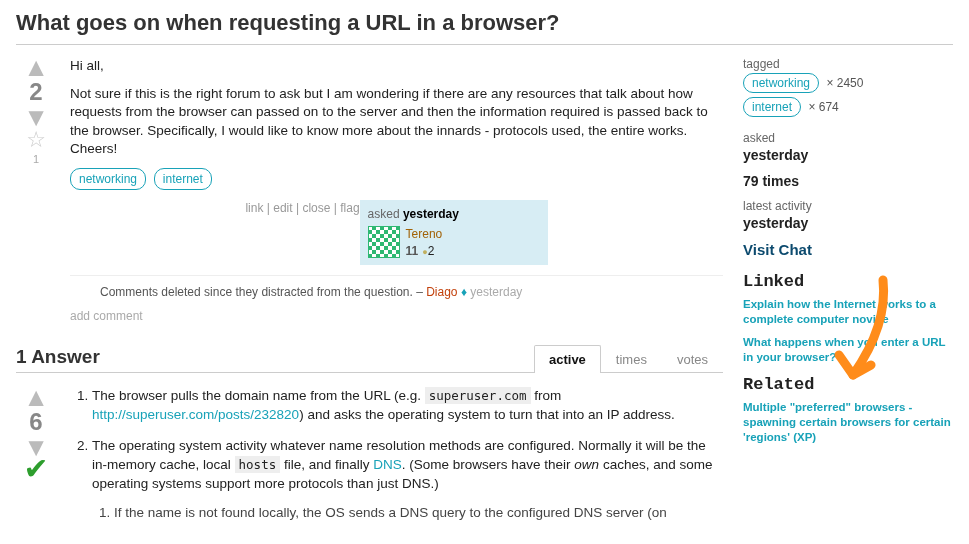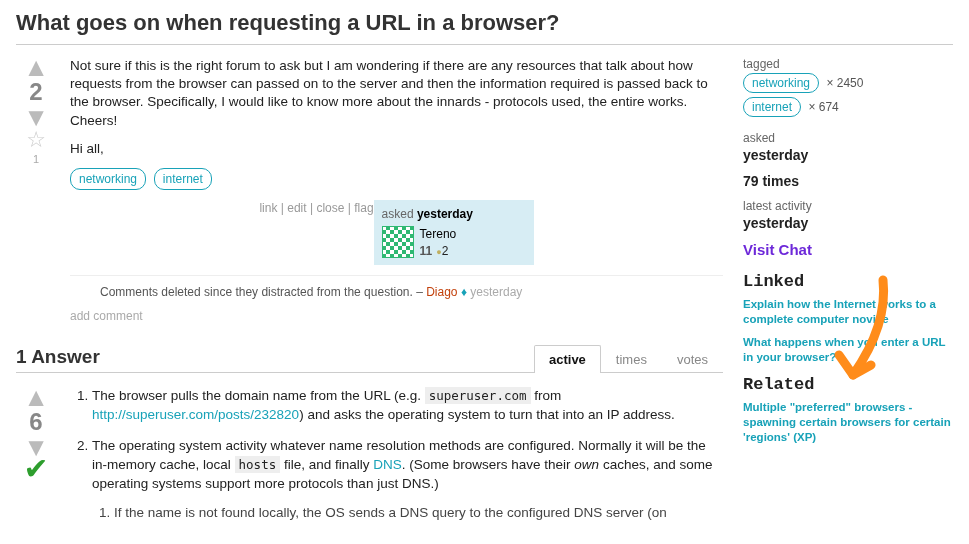--- a/index.html
+++ b/index.html
@@ -13,26 +13,26 @@
   .vote-col .arrow { font-size: 26px; line-height: 20px; cursor: pointer; color: #bbb; }
   .vote-col .score { font-size: 24px; font-weight: bold; color: #888; line-height: 30px; font-family: "Trebuchet MS", Arial, sans-serif; }
   .vote-col .star { color: #ccc; font-size: 22px; cursor: pointer; }
   .vote-col .fav-count { font-size: 11px; color: #aaa; }
   .post-body { flex: 1; font-size: 13.5px; line-height: 1.35; }
   .post-body p { margin-bottom: 10px; }
   .tags { margin: 8px 0 10px; }
   .tag { display: inline-block; border: 1.5px solid #18a2b8; color: #18a2b8; border-radius: 10px; padding: 2px 8px; font-size: 12px; margin-right: 4px; cursor: pointer; }
   .post-menu { color: #999; font-size: 12px; margin-bottom: 6px; }
   .post-menu span { cursor: pointer; }
-  .signature { background: #d7edf4; padding: 6px 8px; width: 160px; font-size: 12px; }
+  .signature { background: #d7edf4; padding: 6px 8px; width: 188px; font-size: 12px; }
   .signature .label { color: #666; }
   .signature .when { color: #000; font-weight: bold; }
   .sig-userrow { display: flex; gap: 6px; margin-top: 4px; }
   .avatar { width: 32px; height: 32px; background: repeating-conic-gradient(#2eb872 0 25%, #fff 0 50%) 50%/8px 8px; border: 1px solid #2eb872; }
-  .sig-user a { color: #000000; text-decoration: none; }
+  .sig-user a { color: #a16207; text-decoration: none; }
   .rep { color: #555; font-weight: bold; margin-right: 4px; }
   .badge-dot { color: #c0b060; font-size: 9px; }
   .comments { border-top: 1px solid #eee; margin-top: 10px; padding: 8px 0 0 0; font-size: 12px; color: #555; }
   .comment-line { text-align: left; padding-left: 30px; margin-bottom: 8px; }
   .comment-line a.user { color: #c2410c; text-decoration: none; }
   .diamond { color: #18a2b8; }
   .comment-when { color: #aaa; }
   .add-comment { color: #aaa; font-size: 12px; cursor: pointer; padding-left: 0; }
   .answers-header { display: flex; align-items: flex-end; justify-content: space-between; border-bottom: 1px solid #ccc; margin: 20px 0 14px; }
   .answers-header h2 { font-family: "Trebuchet MS", Arial, sans-serif; font-size: 19px; color: #333; padding-bottom: 4px; }
@@ -43,21 +43,21 @@
   .checkmark { color: #2e9e2e; font-size: 30px; line-height: 24px; }
   ol.answer-list { padding-left: 22px; }
   ol.answer-list > li { margin-bottom: 12px; line-height: 1.4; }
   code { font-family: Menlo, Consolas, monospace; background: #eee; padding: 1px 4px; font-size: 12.5px; }
   a.inline-link { color: #18a2b8; text-decoration: none; }
   
   .sb-label { color: #666; font-size: 12px; margin-bottom: 2px; }
   .sb-val   { color: #222; font-size: 14px; font-weight: bold; margin-bottom: 10px; }
   .sb-tags .tag { margin-bottom: 4px; }
   .sb-tags .mult { color: #555; font-size: 12px; }
-  .sb-visit { color: #6d28d9; font-weight: bold; font-size: 15px; display: block; margin: 6px 0 14px; text-decoration: none; }
+  .sb-visit { color: #0c4a6e; font-weight: bold; font-size: 15px; display: block; margin: 6px 0 14px; text-decoration: none; }
   .sb-h4 { font-family: Liberation Mono, monospace; font-size: 17px; font-weight: bold; margin-bottom: 6px; color: #222; }
   .sb-link { color: #18a2b8; display: block; font-size: 11.5px; font-weight: bold; margin-bottom: 8px; line-height: 1.3; text-decoration: none; }
   .arrow-annotation { position: absolute; pointer-events: none; }
 </style>
 </head>
 <body>
 
 <h1 class="page-title">What goes on when requesting a URL in a browser?</h1>
 
 <div class="layout">
@@ -65,22 +65,22 @@
 
     <div class="post-row">
       <div class="vote-col">
         <div class="arrow">▲</div>
         <div class="score">2</div>
         <div class="arrow">▼</div>
         <div class="star">☆</div>
         <div class="fav-count">1</div>
       </div>
       <div class="post-body">
+        <p>Hi all,</p>
         <p>Not sure if this is the right forum to ask but I am wondering if there are any resources that talk about how requests from the browser can passed on to the server and then the information required is passed back to the browser. Specifically, I would like to know more about the innards - protocols used, the entire works. Cheers!</p>
-        <p>Hi all,</p>
 
         <div class="tags">
           <span class="tag">networking</span>
           <span class="tag">internet</span>
         </div>
 
         <div style="display:flex; justify-content:center; align-items:flex-start;">
           <div class="post-menu">
             <span>link</span> |
             <span>edit</span> |

